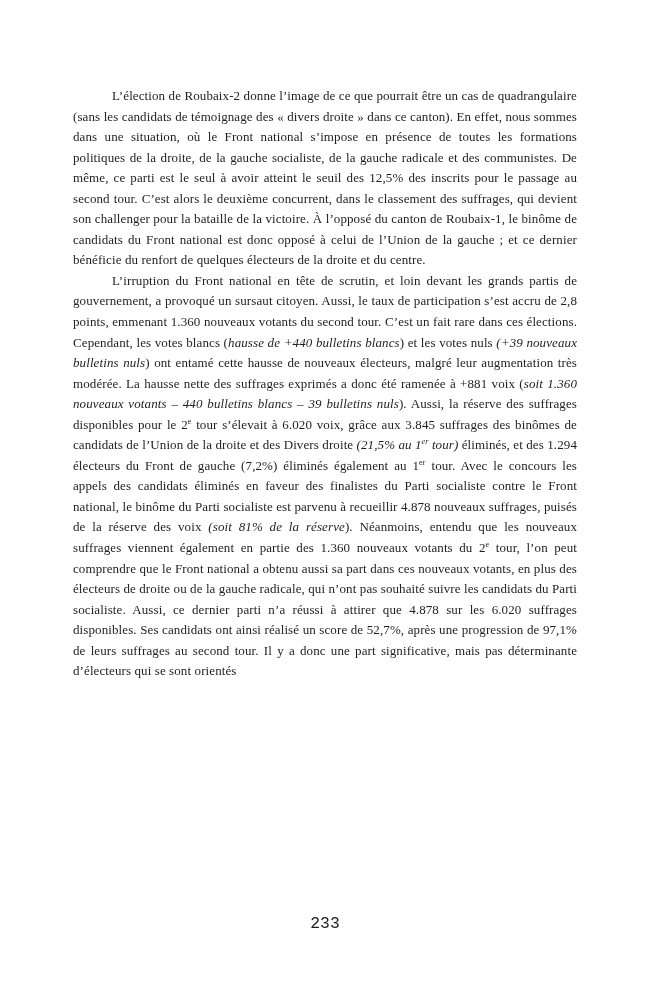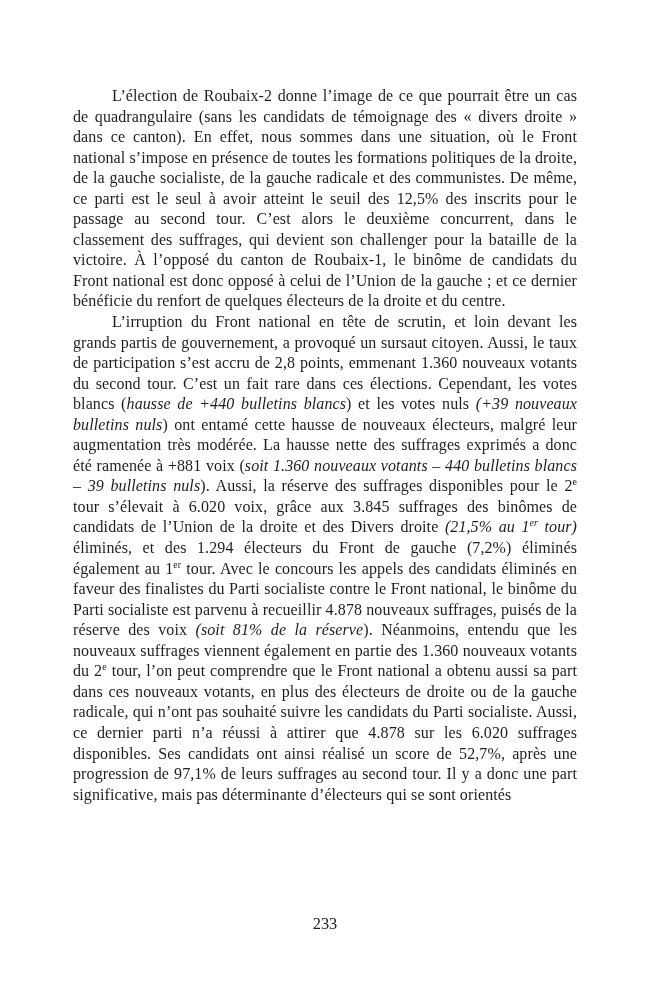--- a/index.html
+++ b/index.html
@@ -13,21 +13,21 @@
     height: 1007px;
     background: #ffffff;
     overflow: hidden;
   }
   .text-block {
     position: absolute;
     left: 73px;
     top: 86px;
     width: 504px;
     font-family: "Liberation Serif", "DejaVu Serif", serif;
-    font-size: 16px;
+    font-size: 13px;
     line-height: 20.55px;
     color: #1e1e1e;
     text-align: justify;
     letter-spacing: 0.1px;
   }
   .text-block p {
     margin: 0;
     text-indent: 39px;
   }
   .text-block p + p {
@@ -40,21 +40,21 @@
     font-size: 0.62em;
     line-height: 0;
     vertical-align: super;
   }
   .page-number {
     position: absolute;
     left: 73px;
     top: 914px;
     width: 504px;
     text-align: center;
-    font-family: Liberation Serif, serif;
+    font-family: Liberation Mono, monospace;
     font-size: 16.4px;
     line-height: 20px;
     color: #1e1e1e;
   }
 </style>
 </head>
 <body>
 
 <div class="page">
   <div class="text-block">

